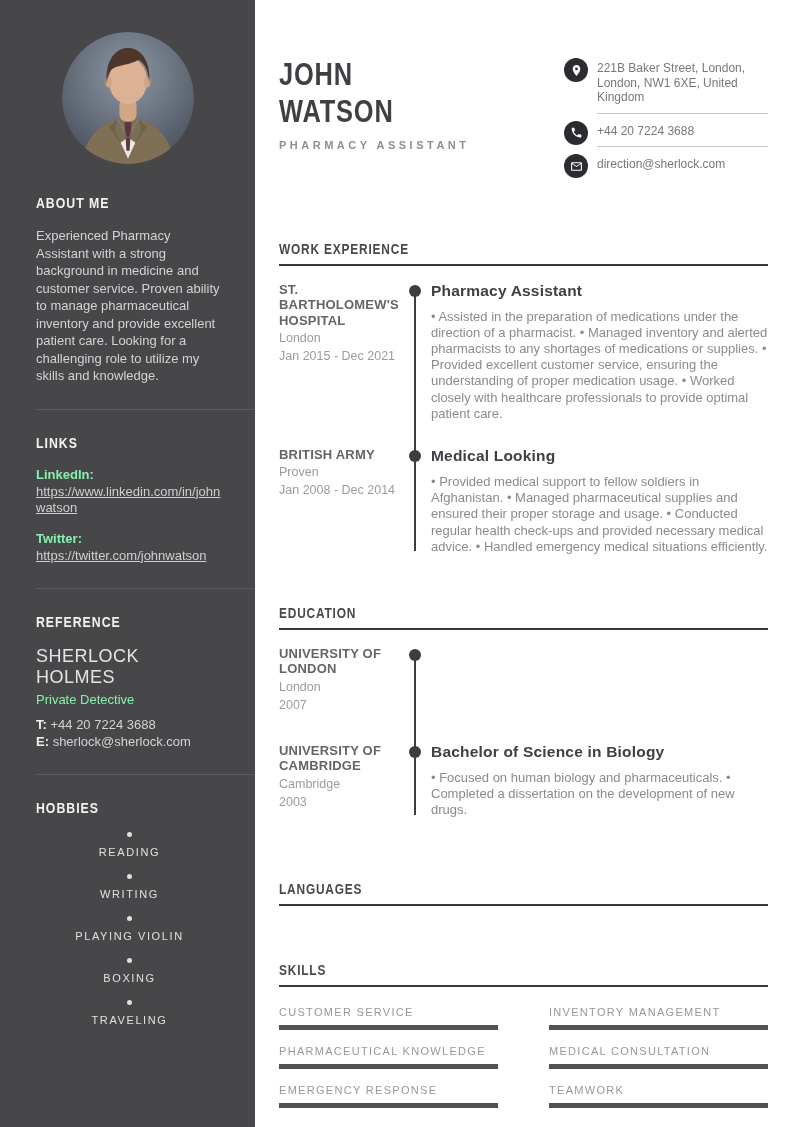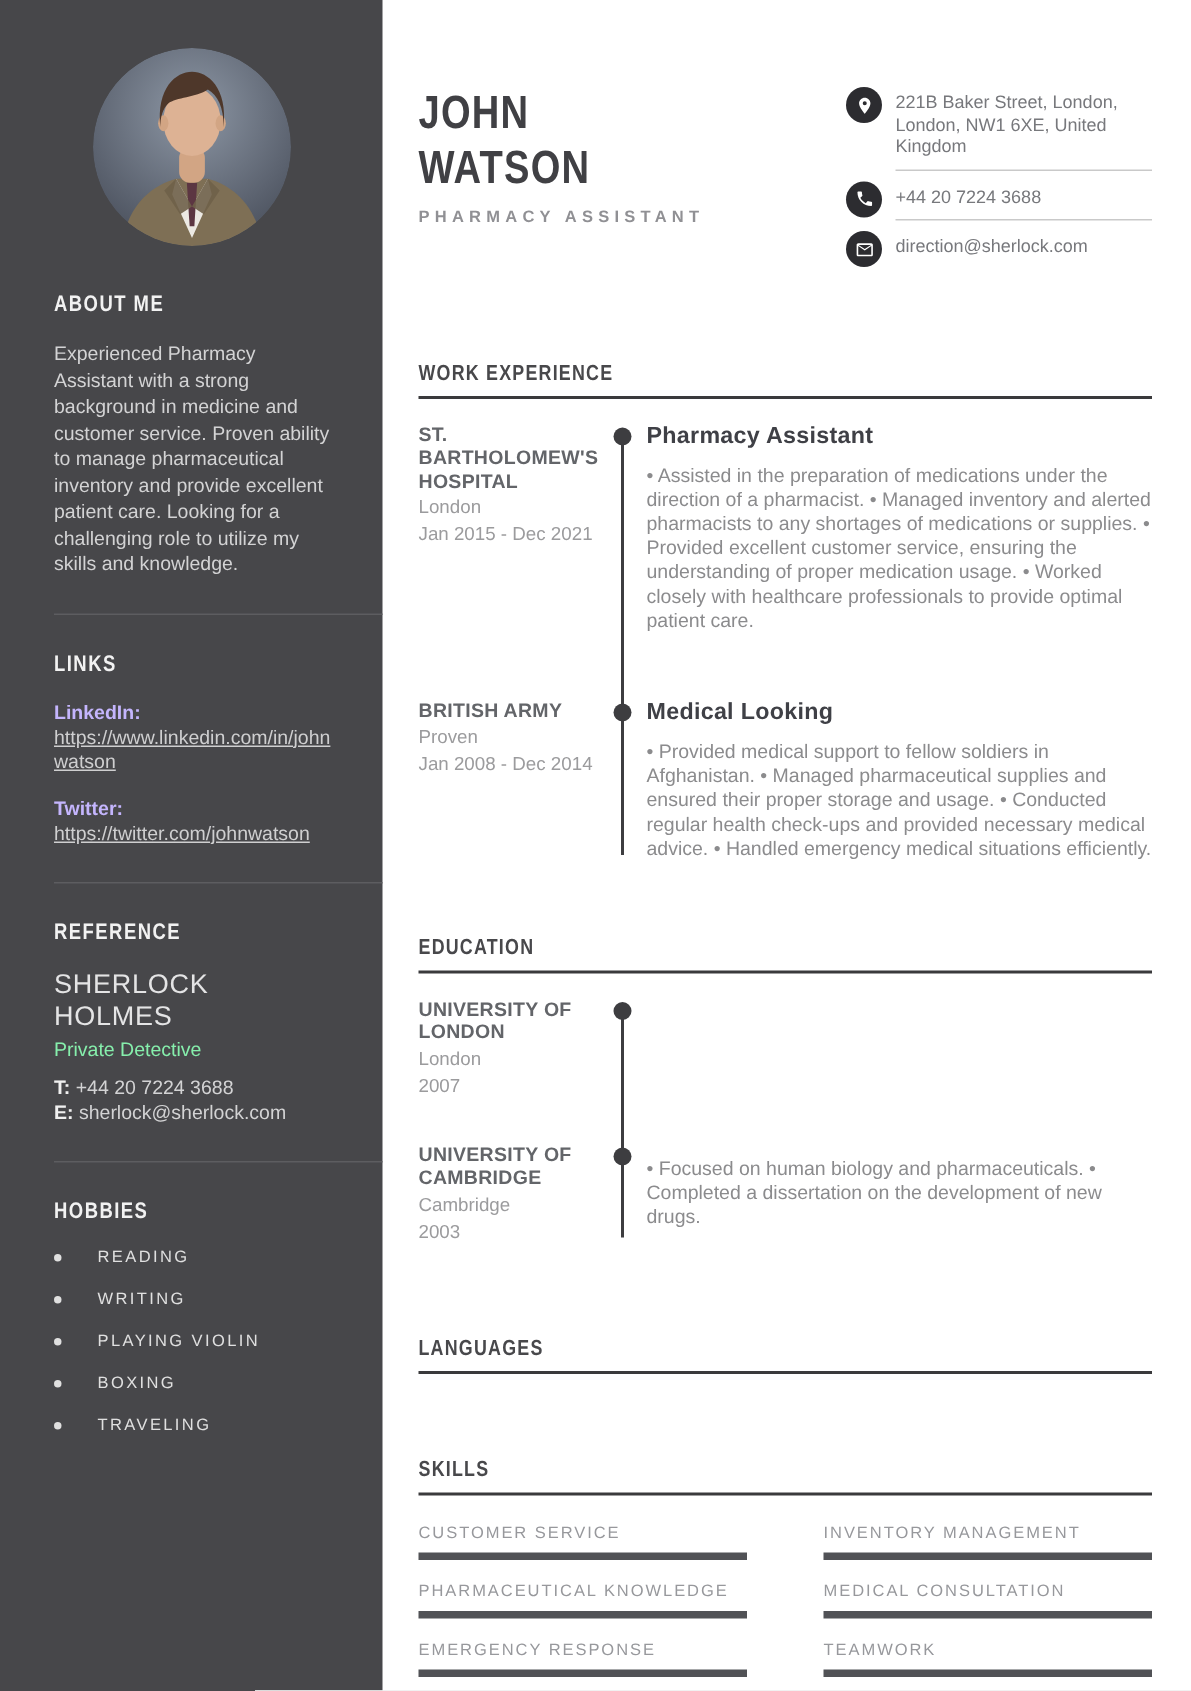--- a/index.html
+++ b/index.html
@@ -20,30 +20,30 @@
   .sb-sec.first { padding-top:30px; }
   .sb-divider { height:1px; background:#5d5d60; margin-left:36px; }
   .condensed { display:inline-block; transform:scaleX(0.82); transform-origin:0 50%; white-space:nowrap; }
   .sb-h {
     font-size:15px; font-weight:bold; color:#f2f2f2; letter-spacing:1.2px;
     margin-bottom:16px;
   }
   .sb-text { font-size:13px; line-height:17.5px; color:#d3d3d4; }
   .link-item { margin-bottom:14px; }
   .link-item:last-child { margin-bottom:0; }
-  .link-label { font-size:13px; font-weight:bold; color:#c4b5fd; margin-bottom:2px; }
+  .link-label { font-size:13px; font-weight:bold; color:#86efac; margin-bottom:2px; }
   .link-url {
     font-size:13px; line-height:16.5px; color:#cfcfd0; text-decoration:underline;
     word-break:break-all; display:block;
   }
   .ref-name { font-size:18px; color:#e4e4e5; letter-spacing:0.5px; font-weight:400; margin-bottom:4px; }
   .ref-role { font-size:13px; color:#86efac; margin-bottom:9px; }
   .ref-line { font-size:13px; line-height:17px; color:#d3d3d4; }
   .ref-line b { color:#f0f0f0; }
-  .hobby-item { display:flex; align-items:center; gap:24px; margin-bottom:16px; }
+  .hobby-item { display:flex; align-items:center; gap:9px; margin-bottom:16px;flex-direction:column; }
   .hobby-item:last-child { margin-bottom:0; }
   .hobby-bullet { width:5px; height:5px; border-radius:50%; background:#e0e0e0; flex:0 0 auto; }
   .hobby-label { font-size:11px; letter-spacing:1.6px; color:#e0e0e0; }
   
   .main { position:absolute; left:255px; top:0; width:539px; height:876px; padding:56px 26px 0 24px; }
   .top { display:flex; justify-content:space-between; }
   .name { font-size:31px; line-height:37px; font-weight:bold; color:#404044; letter-spacing:1px; }
   .name .condensed { display:block; }
   .job-subtitle { margin-top:9px; font-size:11px; font-weight:bold; letter-spacing:3.5px; color:#909094; }
   .contacts { width:204px; padding-top:2px; }
@@ -54,21 +54,21 @@
   }
   .c-icon svg { width:13px; height:13px; fill:#ffffff; }
   .c-body { flex:1; font-size:12px; line-height:14.5px; color:#77787c; padding:3px 0 8px; }
   .contact-row.with-line .c-body { border-bottom:1px solid #c9c9c9; }
   
   .sec { margin-top:54px; }
   .sec-h { font-size:14.5px; font-weight:bold; color:#48484b; letter-spacing:1px; }
   .sec-rule { height:2px; background:#3a3a3c; margin-top:7px; }
   .entries { position:relative; margin-top:16px; }
   .entries::before { content:""; position:absolute; left:135px; top:9px; bottom:4px; width:2px; background:#3d3d40; }
-  .entry { display:grid; grid-template-columns:120px 32px 1fr; margin-bottom:44px; }
+  .entry { display:grid; grid-template-columns:120px 32px 1fr; margin-bottom:25px; }
   .entry:last-child { margin-bottom:0; }
   .e-org { font-size:13px; line-height:15.5px; font-weight:bold; color:#636569; letter-spacing:0.2px; }
   .e-meta { font-size:12.5px; line-height:16px; color:#9b9b9d; margin-top:2px; }
   .e-mid { position:relative; }
   .e-dot { position:absolute; left:10px; top:3px; width:12px; height:12px; border-radius:50%; background:#3d3d40; }
   .e-title { font-size:15.5px; font-weight:bold; color:#3f4046; letter-spacing:0.2px; }
   .e-desc { margin-top:9px; font-size:13px; line-height:16.2px; color:#8b8b8d; }
   
   .bar-grid { display:grid; grid-template-columns:1fr 1fr; column-gap:51px; row-gap:15px; margin-top:19px; }
   .bar-label { font-size:11px; letter-spacing:1.3px; color:#97989c; }
@@ -263,20 +263,21 @@
         <div class="entry">
           <div>
             <div class="e-org">UNIVERSITY OF CAMBRIDGE</div>
             <div class="e-meta">Cambridge</div>
             <div class="e-meta">2003</div>
           </div>
           <div class="e-mid">
               <span class="e-dot"></span>
             </div>
           <div>
+            <div class="e-title">Bachelor of Science in Biology</div>
             <div class="e-desc">• Focused on human biology and pharmaceuticals. • Completed a dissertation on the development of new drugs.</div>
           </div>
         </div>
       </div>
     </section>
 
     <section class="sec lang" style="margin-top:62px;">
       <h3 class="sec-h"><span class="condensed">LANGUAGES</span></h3>
       <div class="sec-rule"></div>
 

